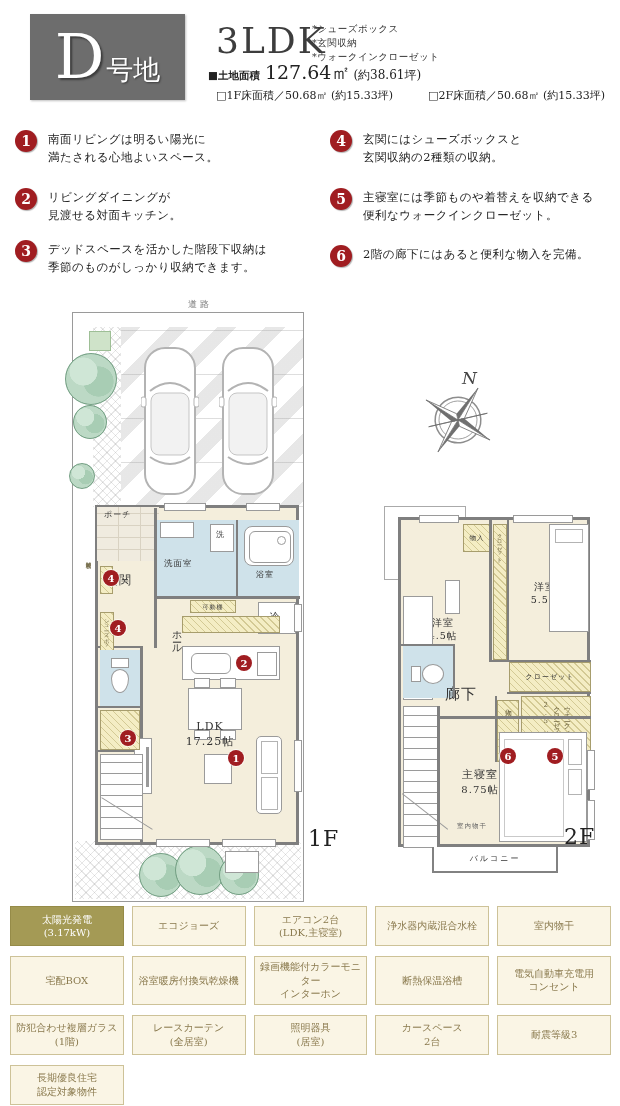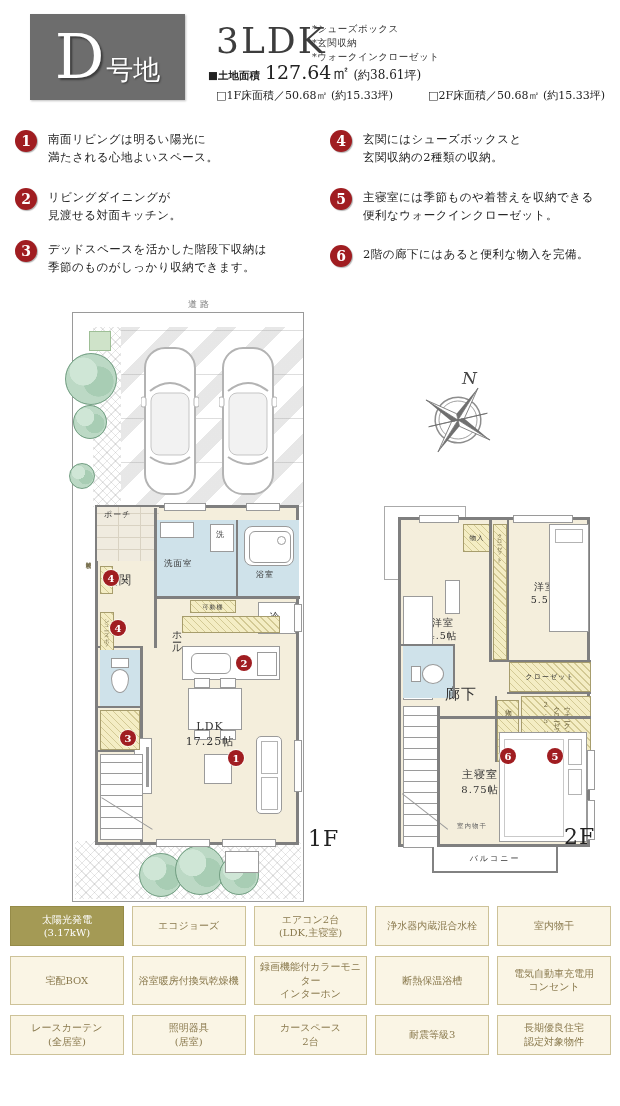--- a/index.html
+++ b/index.html
@@ -364,20 +364,22 @@
 (LDK,主寝室)</div>
     <div class="tag pre">浄水器内蔵混合水栓</div>
     <div class="tag pre">室内物干</div>
     <div class="tag pre">宅配BOX</div>
     <div class="tag pre">浴室暖房付換気乾燥機</div>
     <div class="tag pre">録画機能付カラーモニター
 インターホン</div>
     <div class="tag pre">断熱保温浴槽</div>
     <div class="tag pre">電気自動車充電用
 コンセント</div>
+    <div class="tag pre">防犯合わせ複層ガラス
+(1階)</div>
     <div class="tag pre">レースカーテン
 (全居室)</div>
     <div class="tag pre">照明器具
 (居室)</div>
     <div class="tag pre">カースペース
 2台</div>
     <div class="tag pre">耐震等級3</div>
     <div class="tag pre">長期優良住宅
 認定対象物件</div>
   </div>

